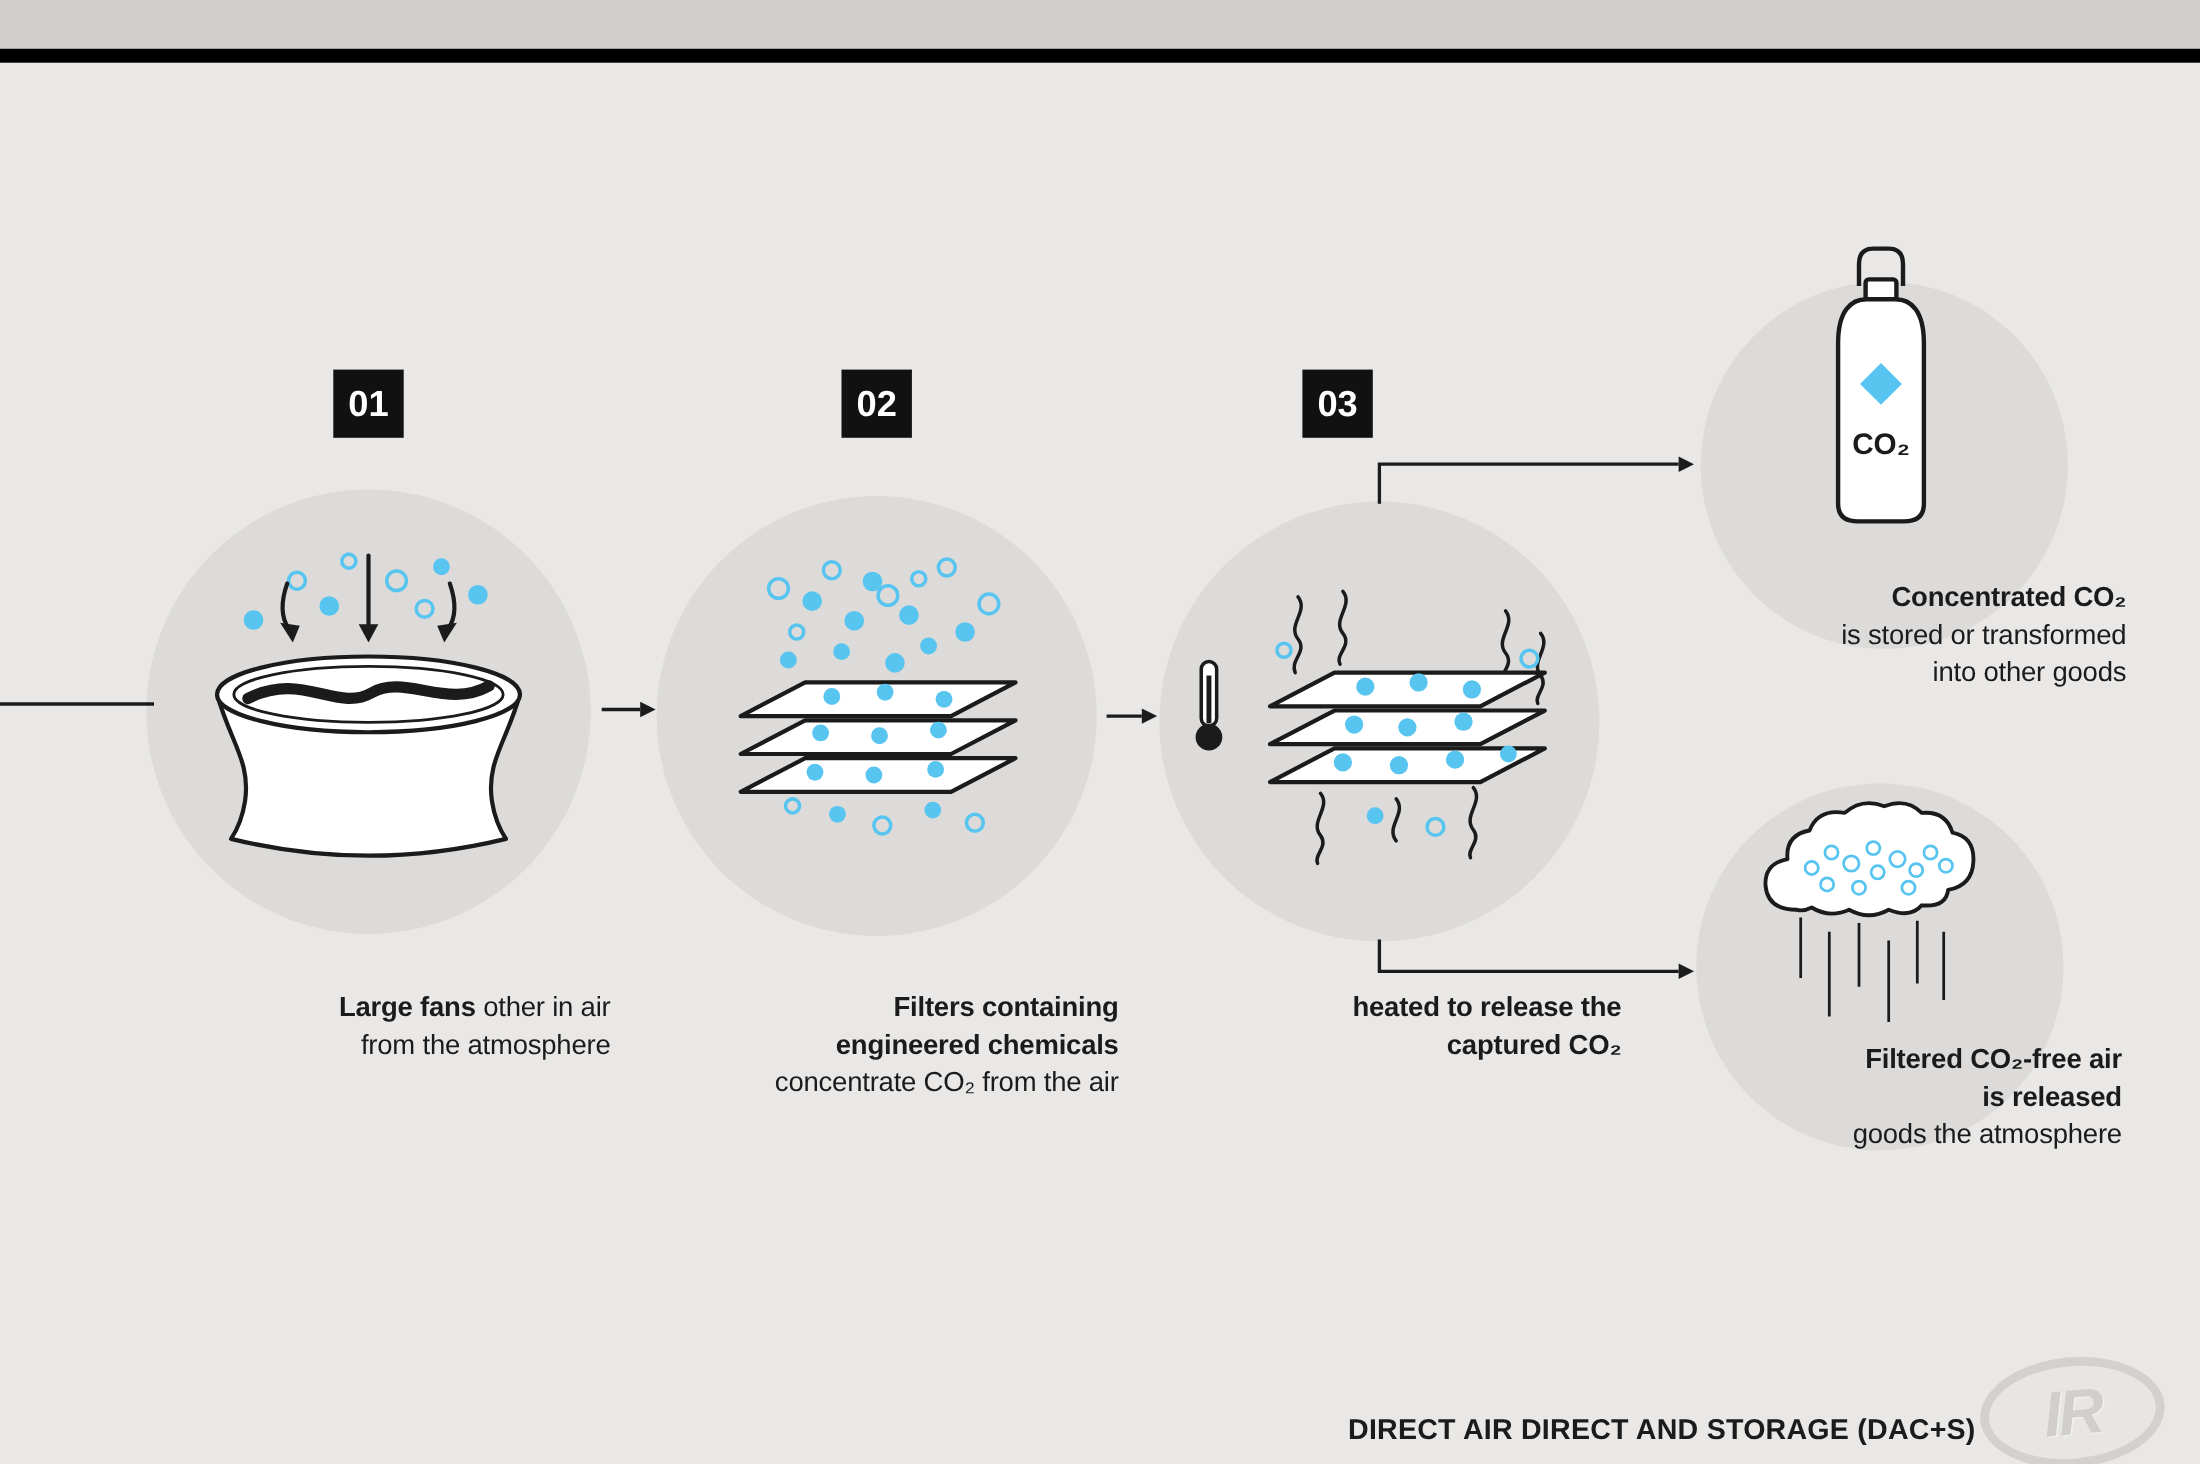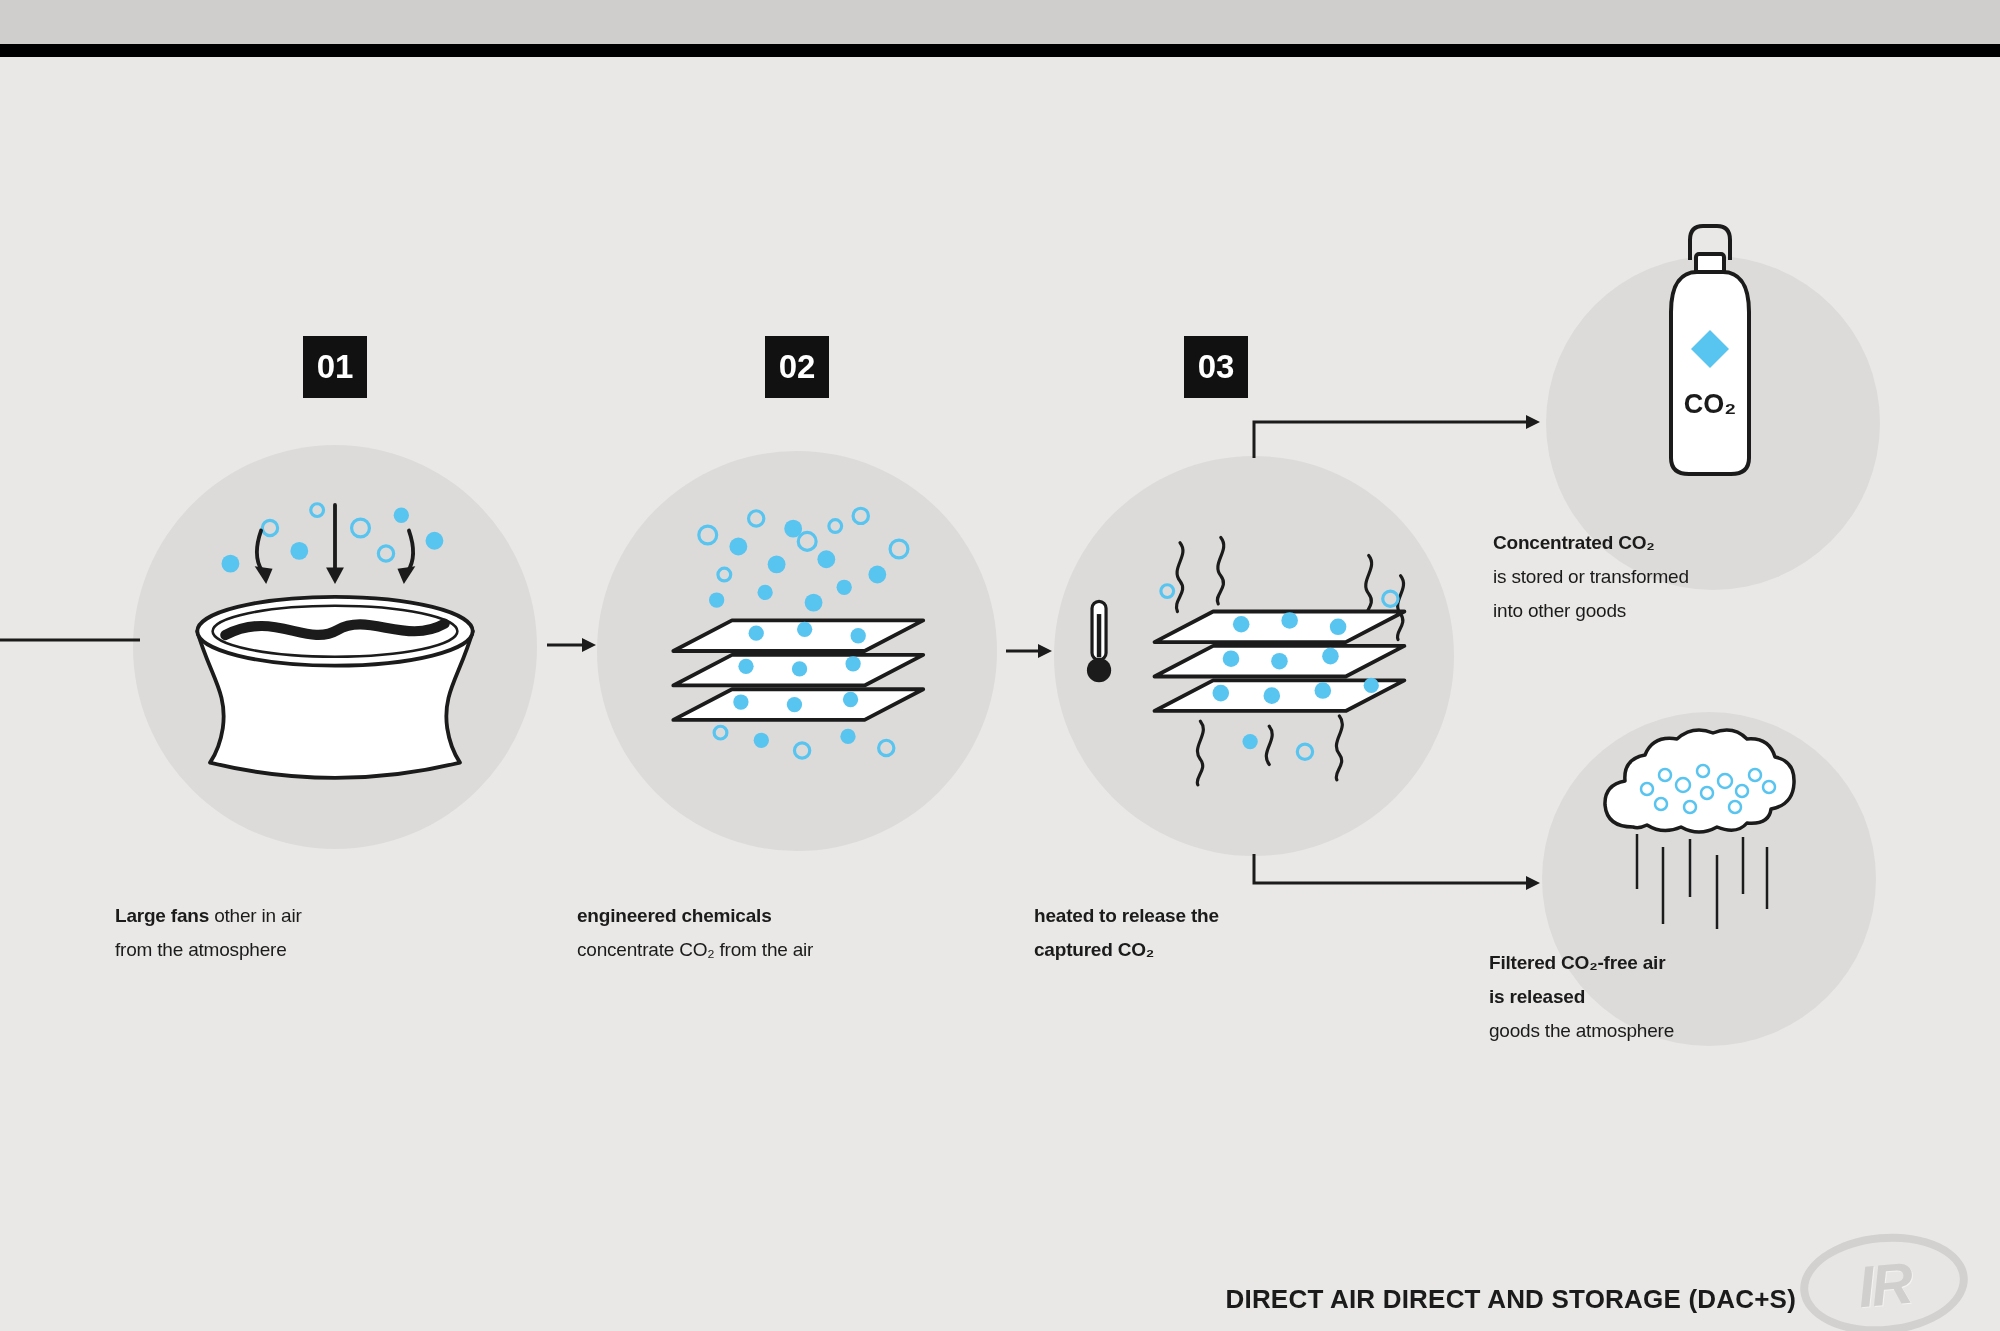--- a/index.html
+++ b/index.html
@@ -16,21 +16,21 @@
   }
   .topbar { position: absolute; left: 0; top: 0; width: 100%; height: 13px; background: #000; }
   .bubble { position: absolute; border-radius: 50%; background: #dcdbd9; }
   .badge {
     position: absolute; width: 64px; height: 62px;
     background: #111111; color: #ffffff;
     display: flex; align-items: center; justify-content: center;
     font-size: 33px; font-weight: bold;
   }
   .icon { position: absolute; }
-  .caption { position: absolute; text-align: left; font-size: 19px; line-height: 34px; letter-spacing: -0.2px; }
+  .caption { position: absolute; text-align: right; font-size: 25px; line-height: 34px; letter-spacing: -0.2px; }
   .caption b { font-weight: bold; }
   .connectors { position: absolute; left: 0; top: 0; }
   .connectors line, .connectors polyline { stroke: #1b1b1b; stroke-width: 3; fill: none; }
   .connectors polygon { fill: #1b1b1b; }
   .title { position: absolute; top: 1240px; right: 204px; font-size: 26px; font-weight: bold; letter-spacing: 0.2px; white-space: nowrap; }
   .logo {
     position: absolute; left: 1800px; top: 1190px; width: 168px; height: 100px;
     border: 8px solid #d2d1cf; border-radius: 50%;
     display: flex; align-items: center; justify-content: center;
     transform: rotate(-5deg);
@@ -226,20 +226,21 @@
       <circle cx="140" cy="88" r="6"></circle>
     </g>
   </svg>
 
   <div class="caption" style="left:115px; top:855px; width:440px">
     <div><b>Large fans</b><span> other in air</span></div>
     <div><span>from the atmosphere</span></div>
   </div>
 
   <div class="caption" style="left:577px; top:855px; width:440px">
+    <div><b>Filters containing</b></div>
     <div><b>engineered chemicals</b></div>
     <div><span>concentrate CO₂ from the air</span></div>
   </div>
 
   <div class="caption" style="left:1034px; top:855px; width:440px">
     <div><b>heated to release the</b></div>
     <div><b>captured CO₂</b></div>
   </div>
 
   <div class="caption" style="left:1493px; top:482px; width:440px">

